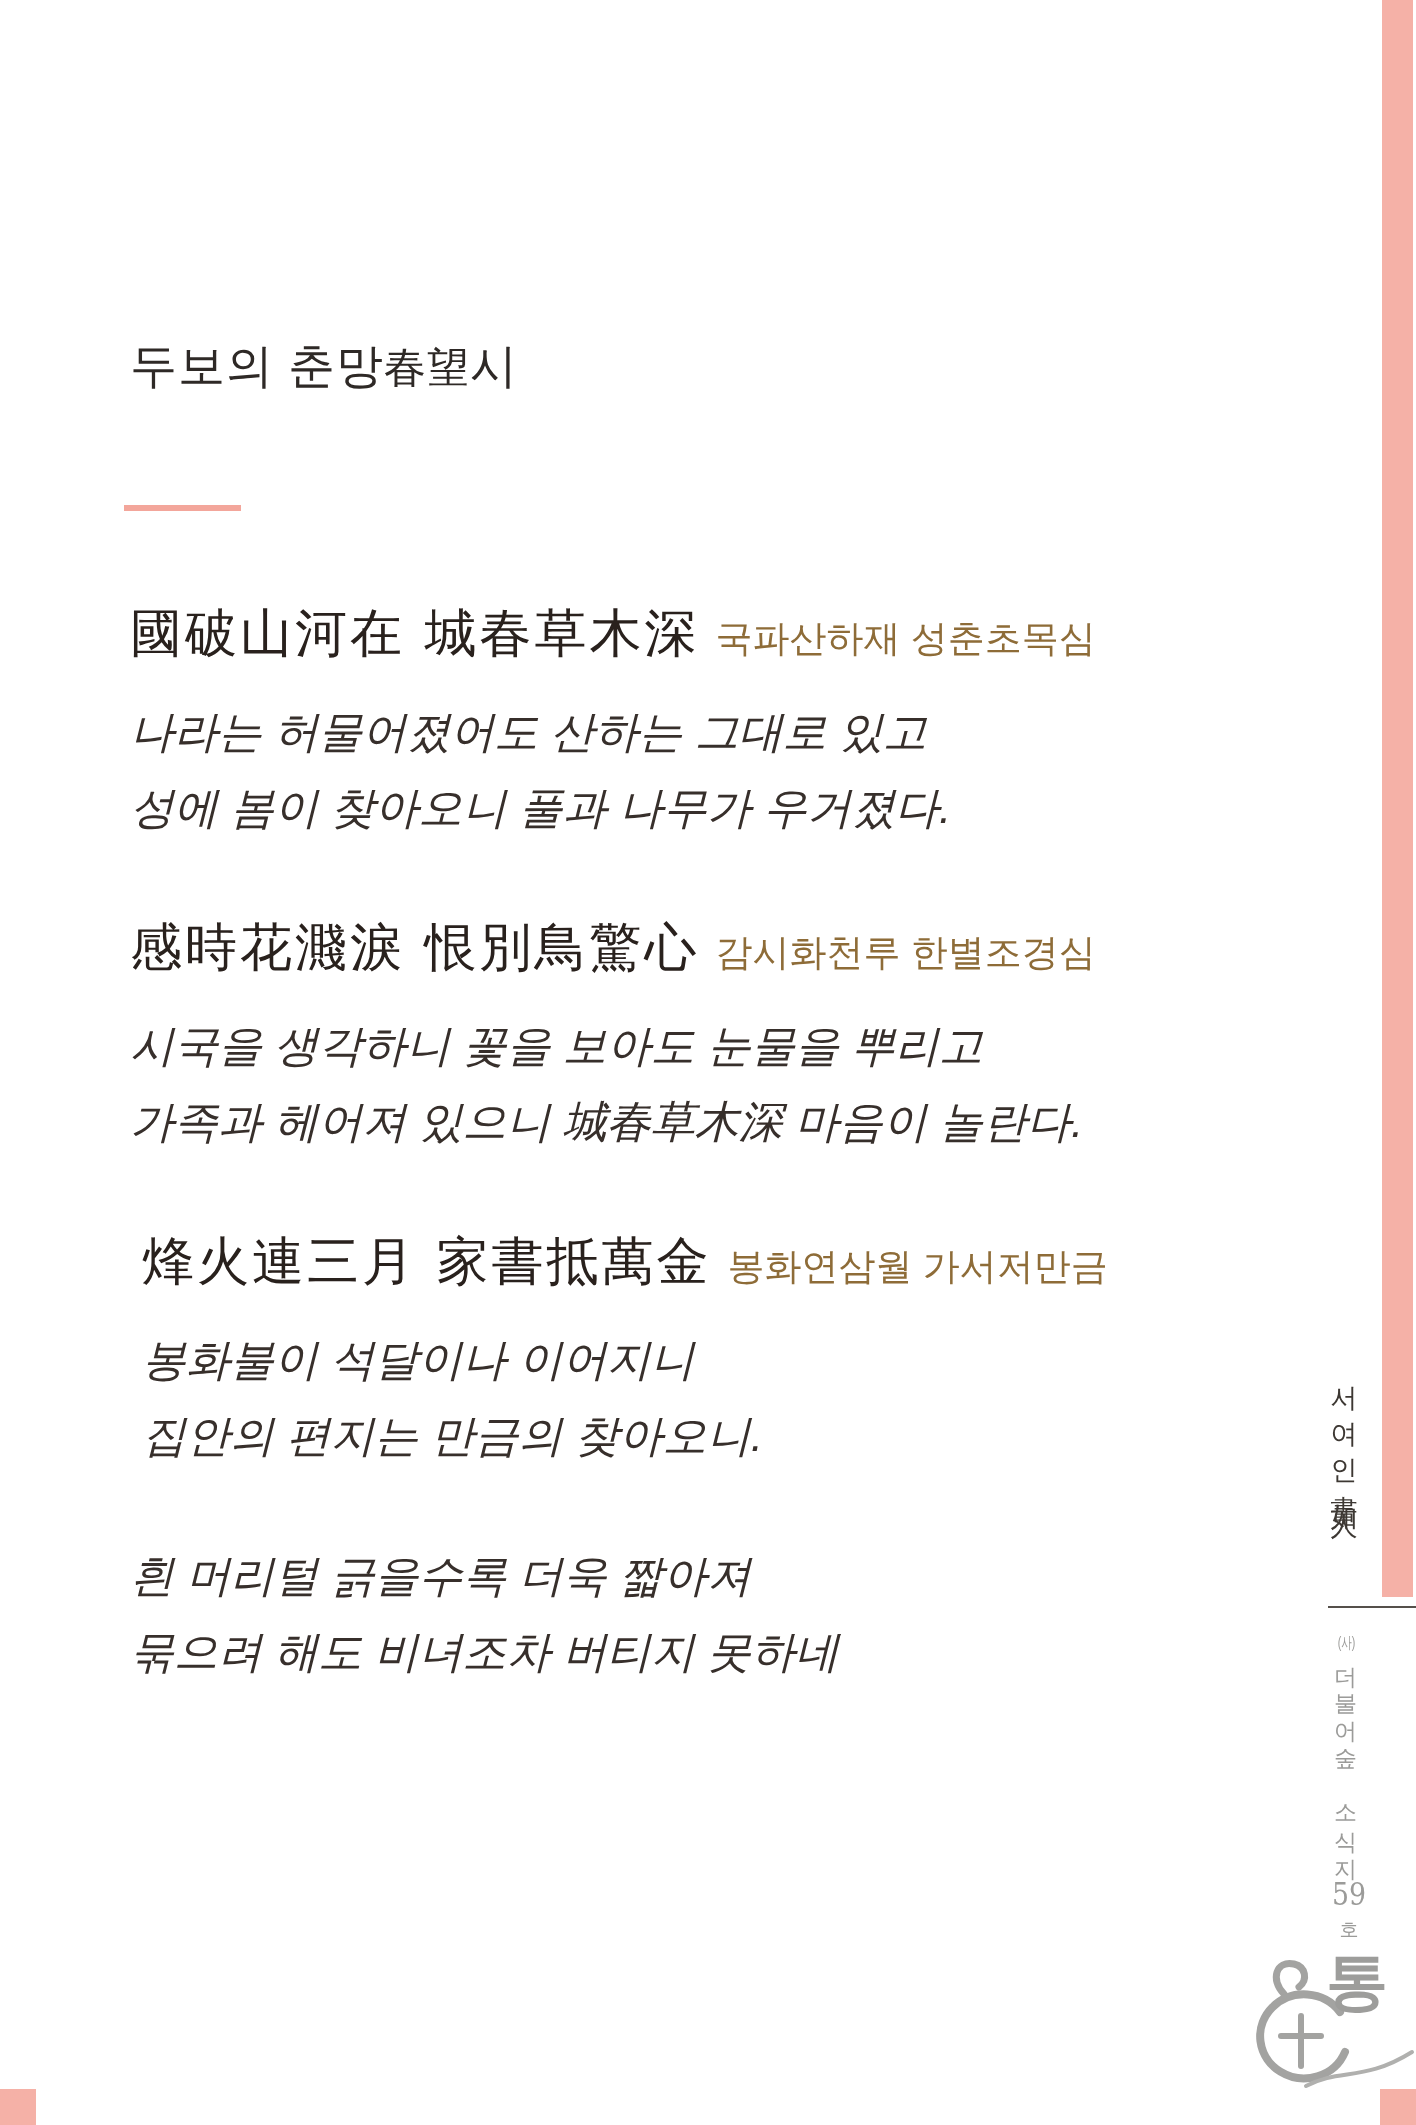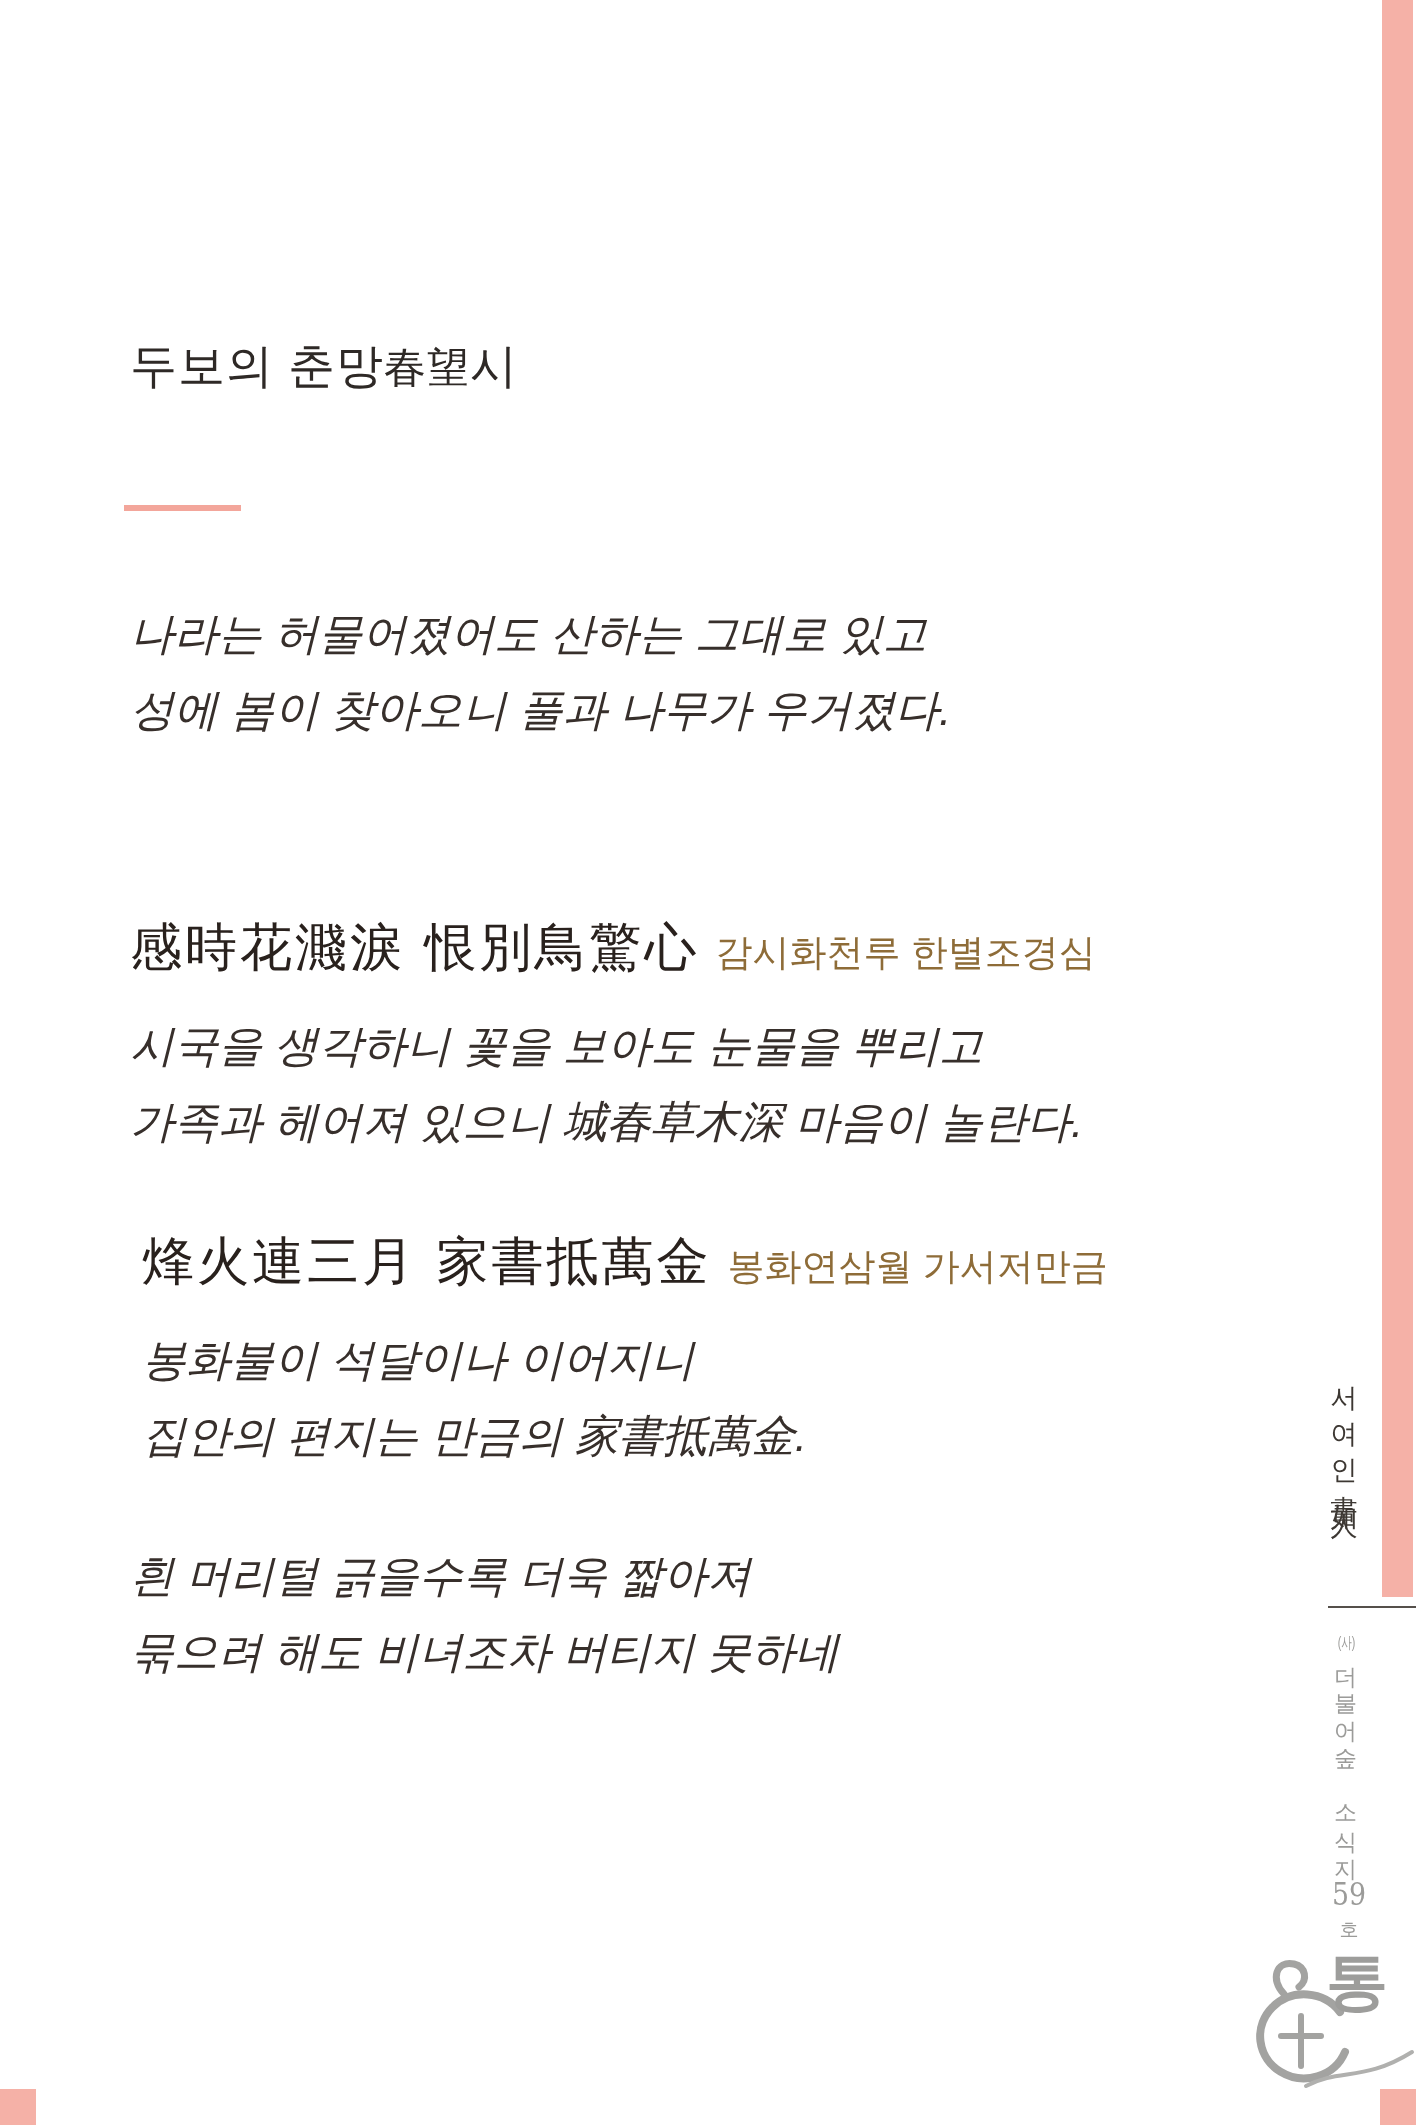--- a/index.html
+++ b/index.html
@@ -54,34 +54,35 @@
 <div class="page">
 
   <div class="accent-bar"></div>
   <div class="corner bl"></div>
   <div class="corner br"></div>
 
   <div class="title"><span>두보의 춘망</span><span class="hanja-seg">春望</span><span>시</span></div>
   <div class="title-rule"></div>
 
   <div class="stanza s1">
+    <div class="hanja-line"><span>國破山河在 城春草木深</span><span class="reading">국파산하재 성춘초목심</span></div>
     <div class="t-line">나라는 허물어졌어도 산하는 그대로 있고</div>
     <div class="t-line">성에 봄이 찾아오니 풀과 나무가 우거졌다.</div>
   </div>
 
   <div class="stanza s2">
     <div class="hanja-line"><span>感時花濺淚 恨別鳥驚心</span><span class="reading">감시화천루 한별조경심</span></div>
     <div class="t-line">시국을 생각하니 꽃을 보아도 눈물을 뿌리고</div>
     <div class="t-line">가족과 헤어져 있으니 城春草木深 마음이 놀란다.</div>
   </div>
 
   <div class="stanza s3">
     <div class="hanja-line"><span>烽火連三月 家書抵萬金</span><span class="reading">봉화연삼월 가서저만금</span></div>
     <div class="t-line">봉화불이 석달이나 이어지니</div>
-    <div class="t-line">집안의 편지는 만금의 家書抵萬金.</div>
+    <div class="t-line">집안의 편지는 만금의 찾아오니.</div>
   </div>
 
   <div class="stanza s4">
     <div class="t-line">흰 머리털 긁을수록 더욱 짧아져</div>
     <div class="t-line">묶으려 해도 비녀조차 버티지 못하네</div>
   </div>
 
   <div class="v v-title">서여인書如人</div>
   <div class="side-rule"></div>
 

